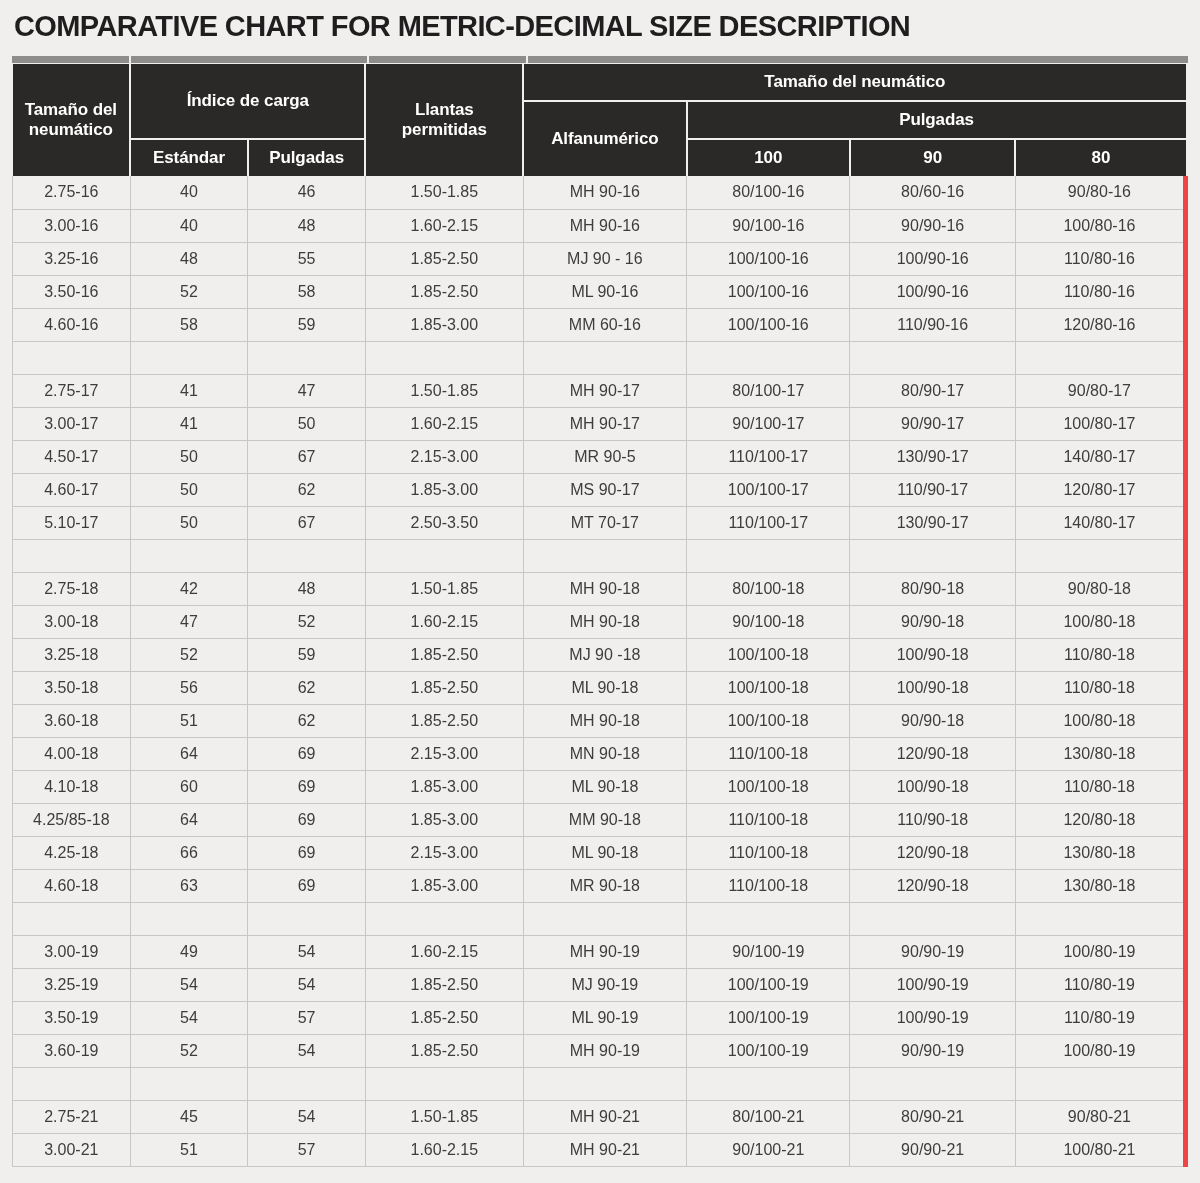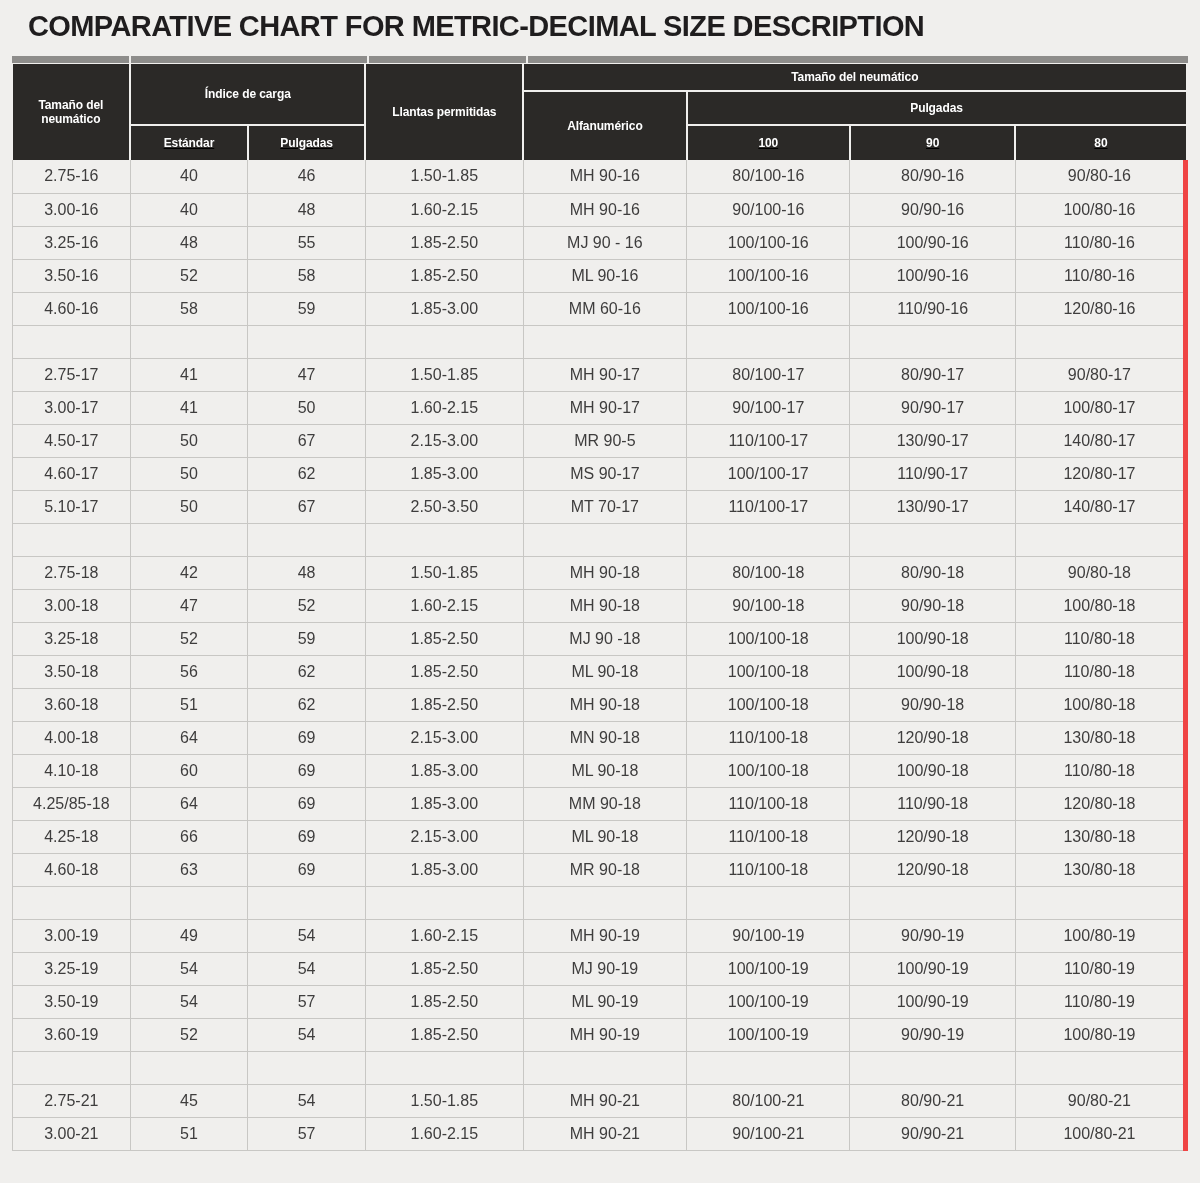--- a/index.html
+++ b/index.html
@@ -12,21 +12,21 @@
   }
   *{box-sizing:border-box;}
   html,body{margin:0;padding:0;}
   body{
     width:1200px;height:1183px;overflow:hidden;
     background:var(--page-bg);
     font-family:"Liberation Sans","DejaVu Sans",sans-serif;
   }
   .page{padding:8px 12px 0 12px;}
   .page-title{
-    margin:2px 0 13px 16px;
+    margin:2px 0 13px 2px;
     font-size:29px;
     font-weight:700;
     letter-spacing:-0.6px;
     color:var(--title);
     white-space:nowrap;
   }
   
   .top-strip{display:flex;gap:2px;height:7px;margin-bottom:1px;}
   .top-strip .seg{background:var(--strip);height:100%;}
   .seg-1{flex:118 0 0;}
@@ -42,29 +42,29 @@
   col.c1,col.c2,col.c3{width:10.03%;}
   col.c4{width:13.45%;}
   col.c5,col.c6{width:13.93%;}
   col.c7{width:14.1%;}
   col.c8{width:14.5%;}
 
   thead th{
     background:var(--header-bg);
     color:#ffffff;
     font-weight:700;
-    font-size:12px;
+    font-size:17px;
     letter-spacing:-0.1px;
     text-align:center;
     vertical-align:middle;
-    padding:0 4px;
+    padding:8px 4px;
   }
   thead tr.hr-a{height:27px;}
   thead tr.hr-b{height:34px;}
-  thead tr.hr-c{height:35px;text-decoration:underline;}
+  thead tr.hr-c{height:35px;}
   thead th.b-left{border-left:2px solid var(--page-bg);}
   thead th.b-top{border-top:2px solid var(--page-bg);margin-top:32px;}
 
   tbody td{
     height:33px;
     padding:0 4px;
     text-align:center;
     vertical-align:middle;
     font-size:16px;
     color:var(--text);
@@ -120,21 +120,21 @@
       </tr>
     </thead>
     <tbody>
         <tr>
           <td>2.75-16</td>
           <td>40</td>
           <td>46</td>
           <td>1.50-1.85</td>
           <td>MH 90-16</td>
           <td>80/100-16</td>
-          <td>80/90-16</td>
+          <td>80/60-16</td>
           <td>90/80-16</td>
         </tr>
         <tr>
           <td>3.00-16</td>
           <td>40</td>
           <td>48</td>
           <td>1.60-2.15</td>
           <td>MH 90-16</td>
           <td>90/100-16</td>
           <td>90/90-16</td>

